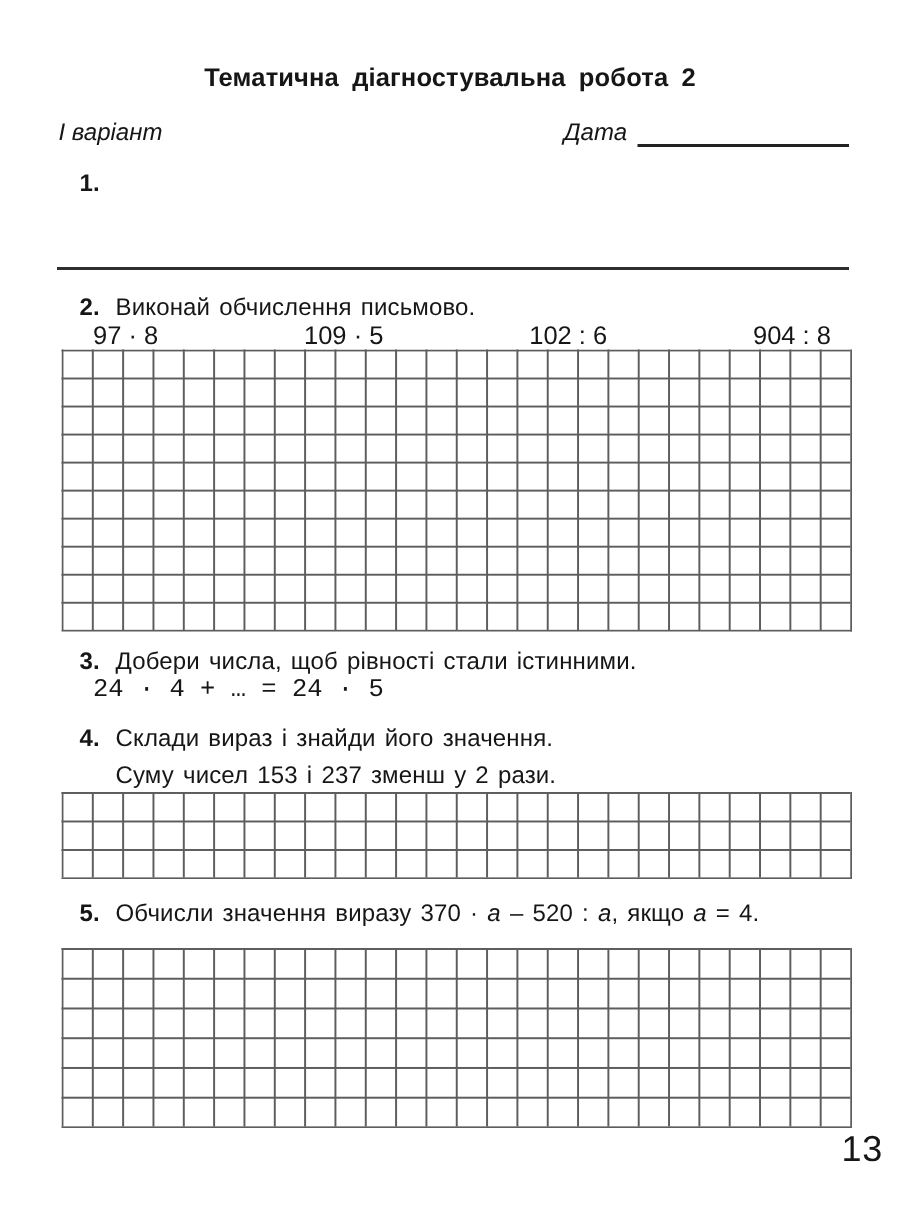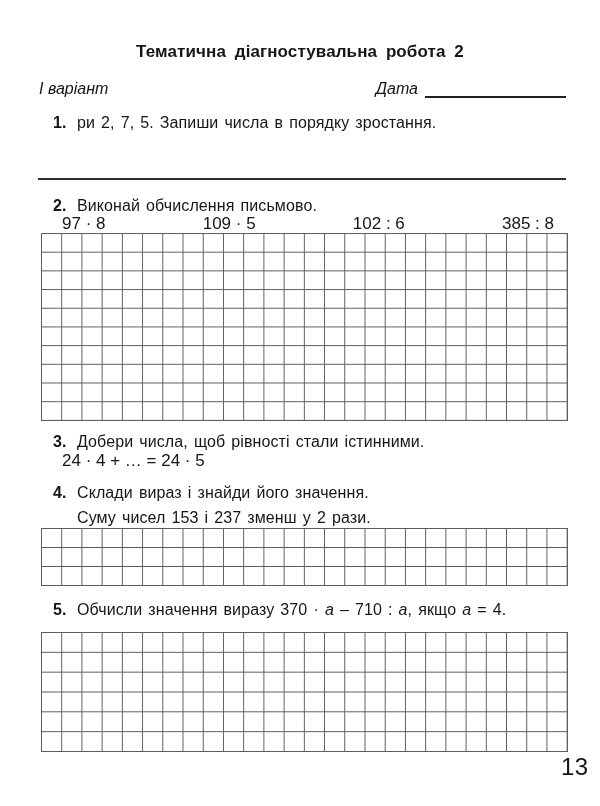--- a/index.html
+++ b/index.html
@@ -29,21 +29,21 @@
   .tnum{flex:none;width:24px;font-weight:bold;}
   .tbody{flex:1;}
   .tline{display:block;white-space:nowrap;}
   .rule{
     position:absolute;left:38px;width:528px;height:2px;background:#2e2e2e;
   }
   .expr-row{
     position:absolute;left:62px;width:492px;display:flex;
     justify-content:space-between;font-size:17px;white-space:nowrap;align-items:center;
   }
-  .expr-row.gapped{justify-content:flex-start;gap:88px;width:auto;}
+  .expr-row.gapped{justify-content:flex-start;gap:88px;width:auto;font-family:Liberation Mono, monospace;}
   .grid{
     position:absolute;left:41px;width:526px;
     background-image:
       linear-gradient(to right, #5d5d5d 1px, transparent 1px),
       linear-gradient(to bottom, #5d5d5d 1px, transparent 1px);
     border-right:1px solid #5d5d5d;border-bottom:1px solid #5d5d5d;
   }
   #grid-task2{top:233px;height:187px;background-size:20.23px 18.7px;}
   #grid-task4{top:528px;height:57px;background-size:20.23px 19px;}
   #grid-task5{top:632px;height:119px;background-size:20.23px 19.83px;}
@@ -71,38 +71,37 @@
     <span>І варіант</span>
     <span class="date-wrap">
       <span>Дата</span>
       <span class="date-line"></span>
     </span>
   </div>
 
   <div class="task" id="task1">
     <span class="tnum">1.</span>
     <span class="tbody">
-      <span class="tline">ри 2, 7, 5. Запиши числа в порядку зростання.</span>
     </span>
   </div>
 
   <div class="rule" id="rule-task1"></div>
 
   <div class="task" id="task2">
     <span class="tnum">2.</span>
     <span class="tbody">
       <span class="tline">Виконай обчислення письмово.</span>
     </span>
   </div>
 
   <div class="expr-row" id="expr-task2">
     <span>97 · 8</span>
     <span>109 · 5</span>
     <span>102 : 6</span>
-    <span>385 : 8</span>
+    <span>904 : 8</span>
   </div>
 
   <div class="grid" id="grid-task2"></div>
 
   <div class="task" id="task3">
     <span class="tnum">3.</span>
     <span class="tbody">
       <span class="tline">Добери числа, щоб рівності стали істинними.</span>
     </span>
   </div>
@@ -117,21 +116,21 @@
       <span class="tline">Склади вираз і знайди його значення.</span>
       <span class="tline">Суму чисел 153 і 237 зменш у 2 рази.</span>
     </span>
   </div>
 
   <div class="grid" id="grid-task4"></div>
 
   <div class="task" id="task5">
     <span class="tnum">5.</span>
     <span class="tbody">
-      <span class="tline"><span>Обчисли значення виразу 370 · </span><span class="it">а</span><span> – 710 : </span><span class="it">а</span><span>, якщо </span><span class="it">а</span><span> = 4.</span></span>
+      <span class="tline"><span>Обчисли значення виразу 370 · </span><span class="it">а</span><span> – 520 : </span><span class="it">а</span><span>, якщо </span><span class="it">а</span><span> = 4.</span></span>
     </span>
   </div>
 
   <div class="grid" id="grid-task5"></div>
 
   <div class="pagenum">13</div>
 
 </div>
 
 </body></html>

